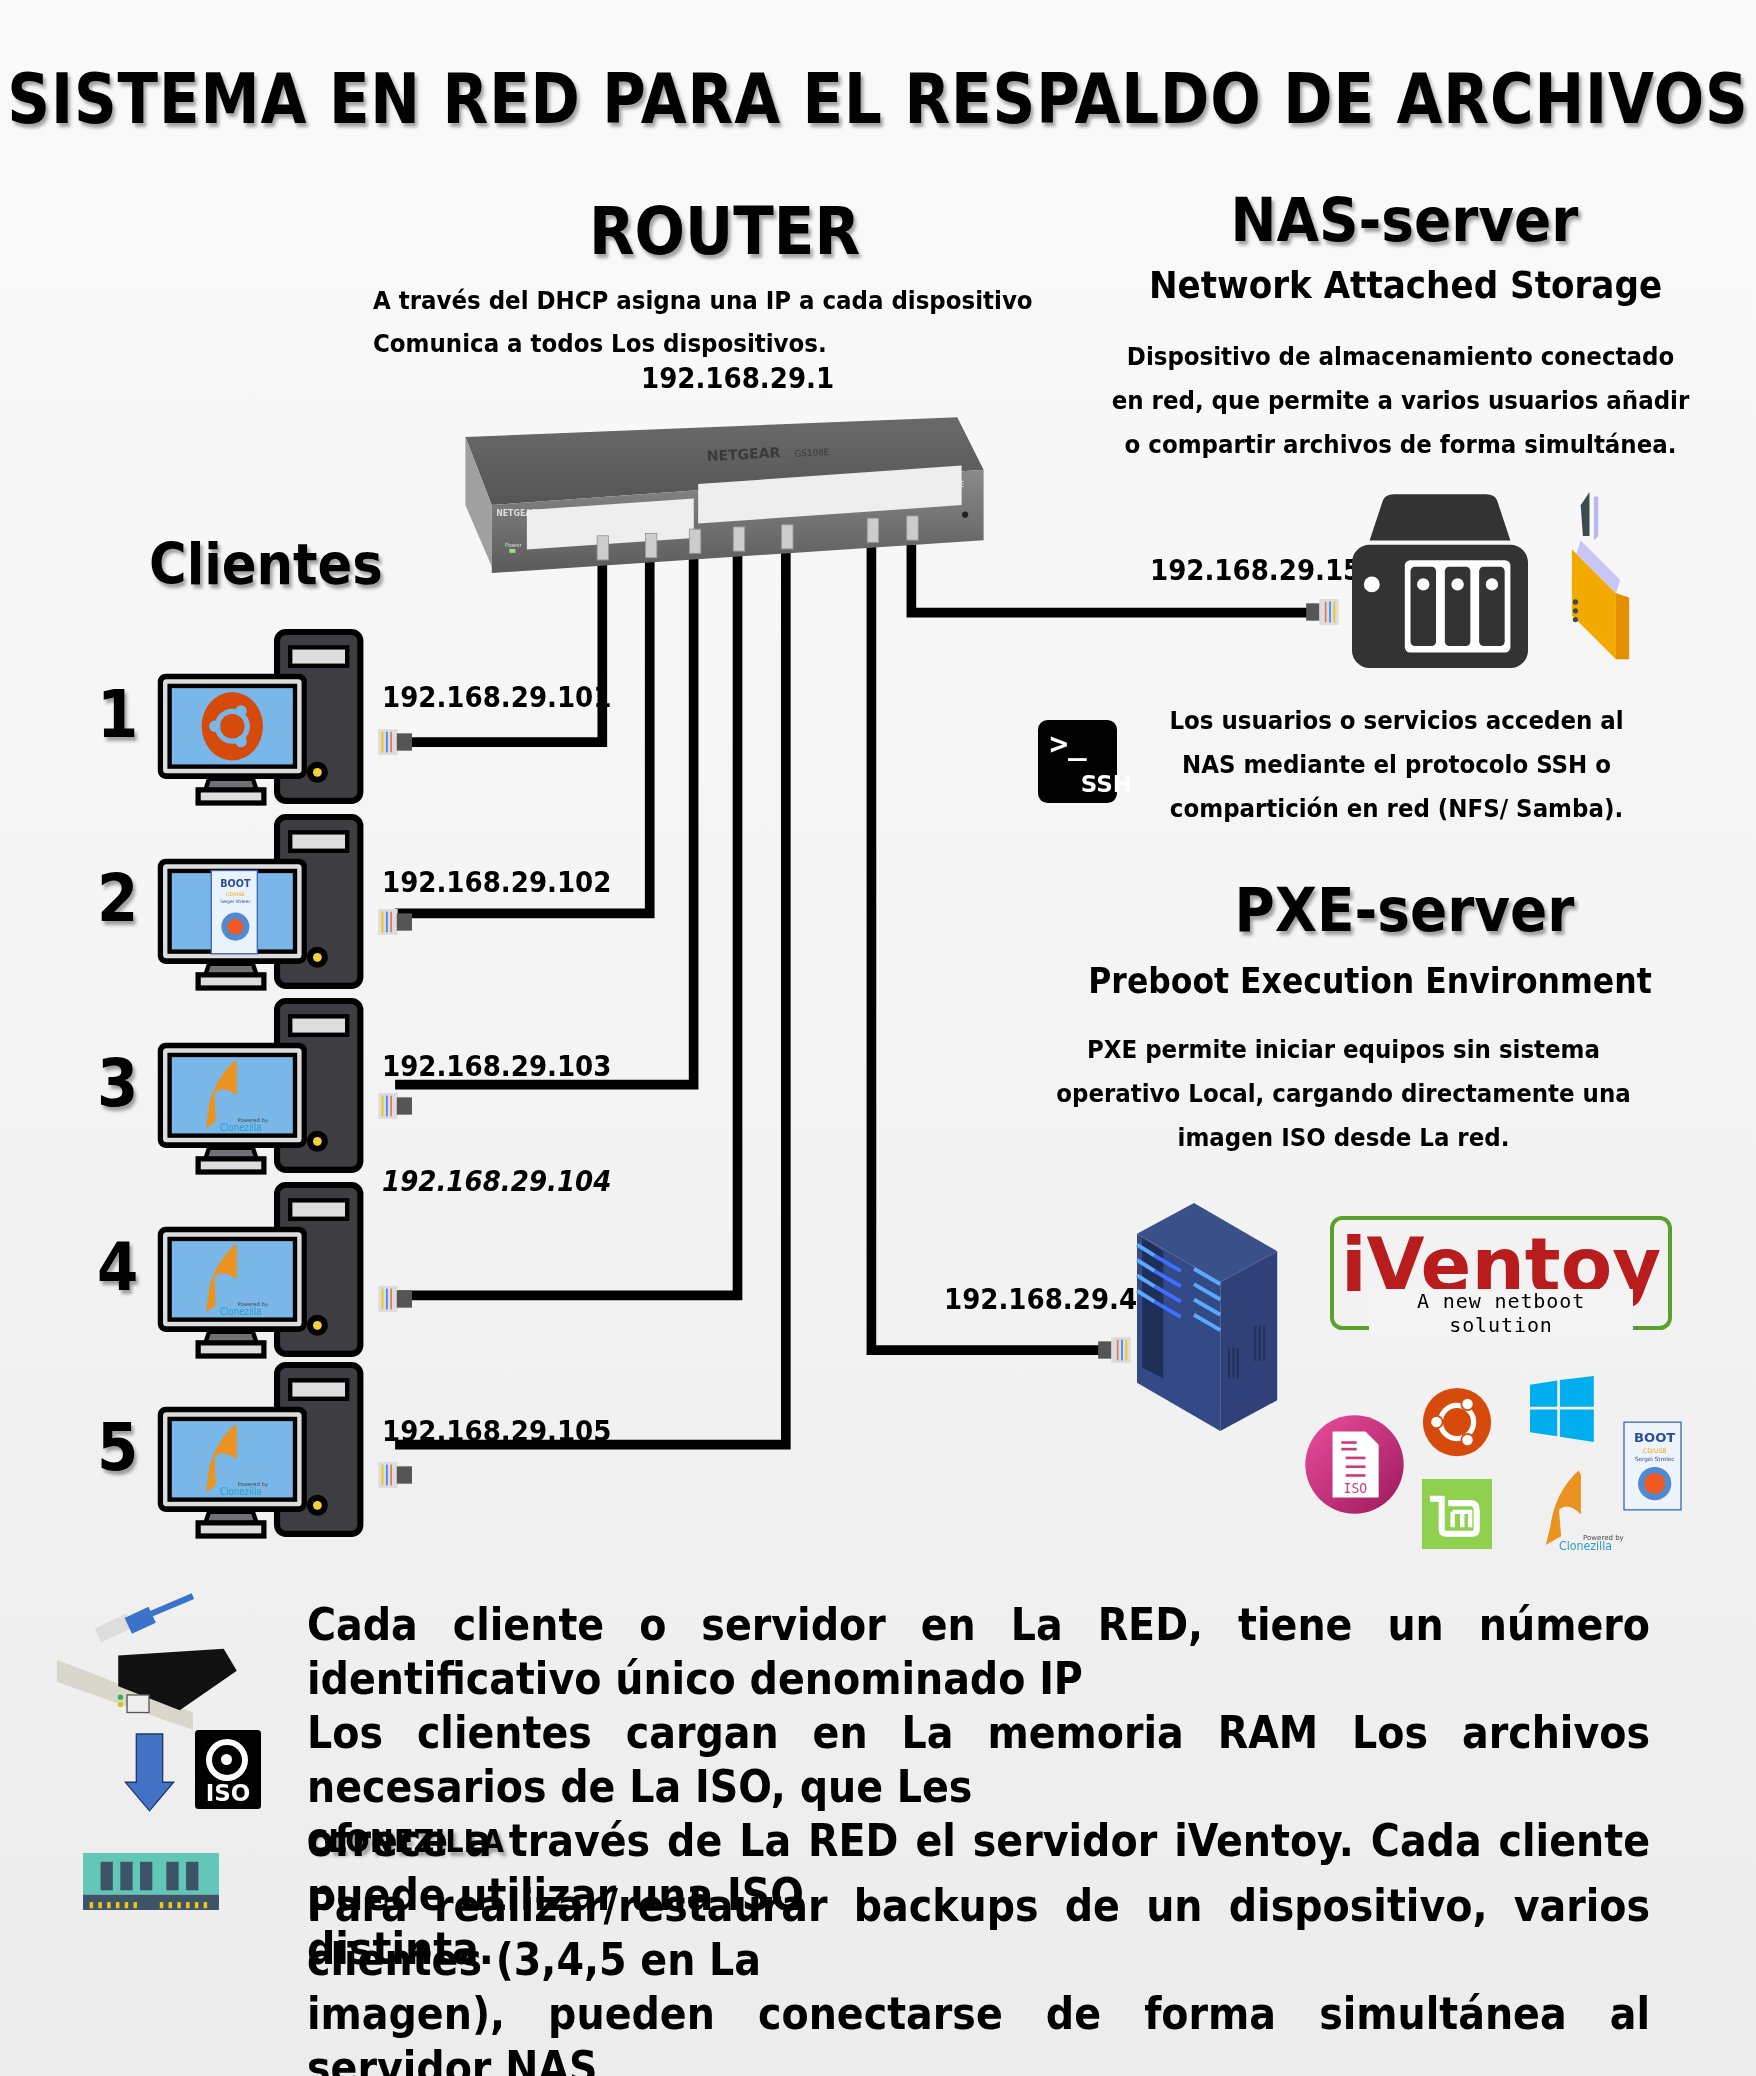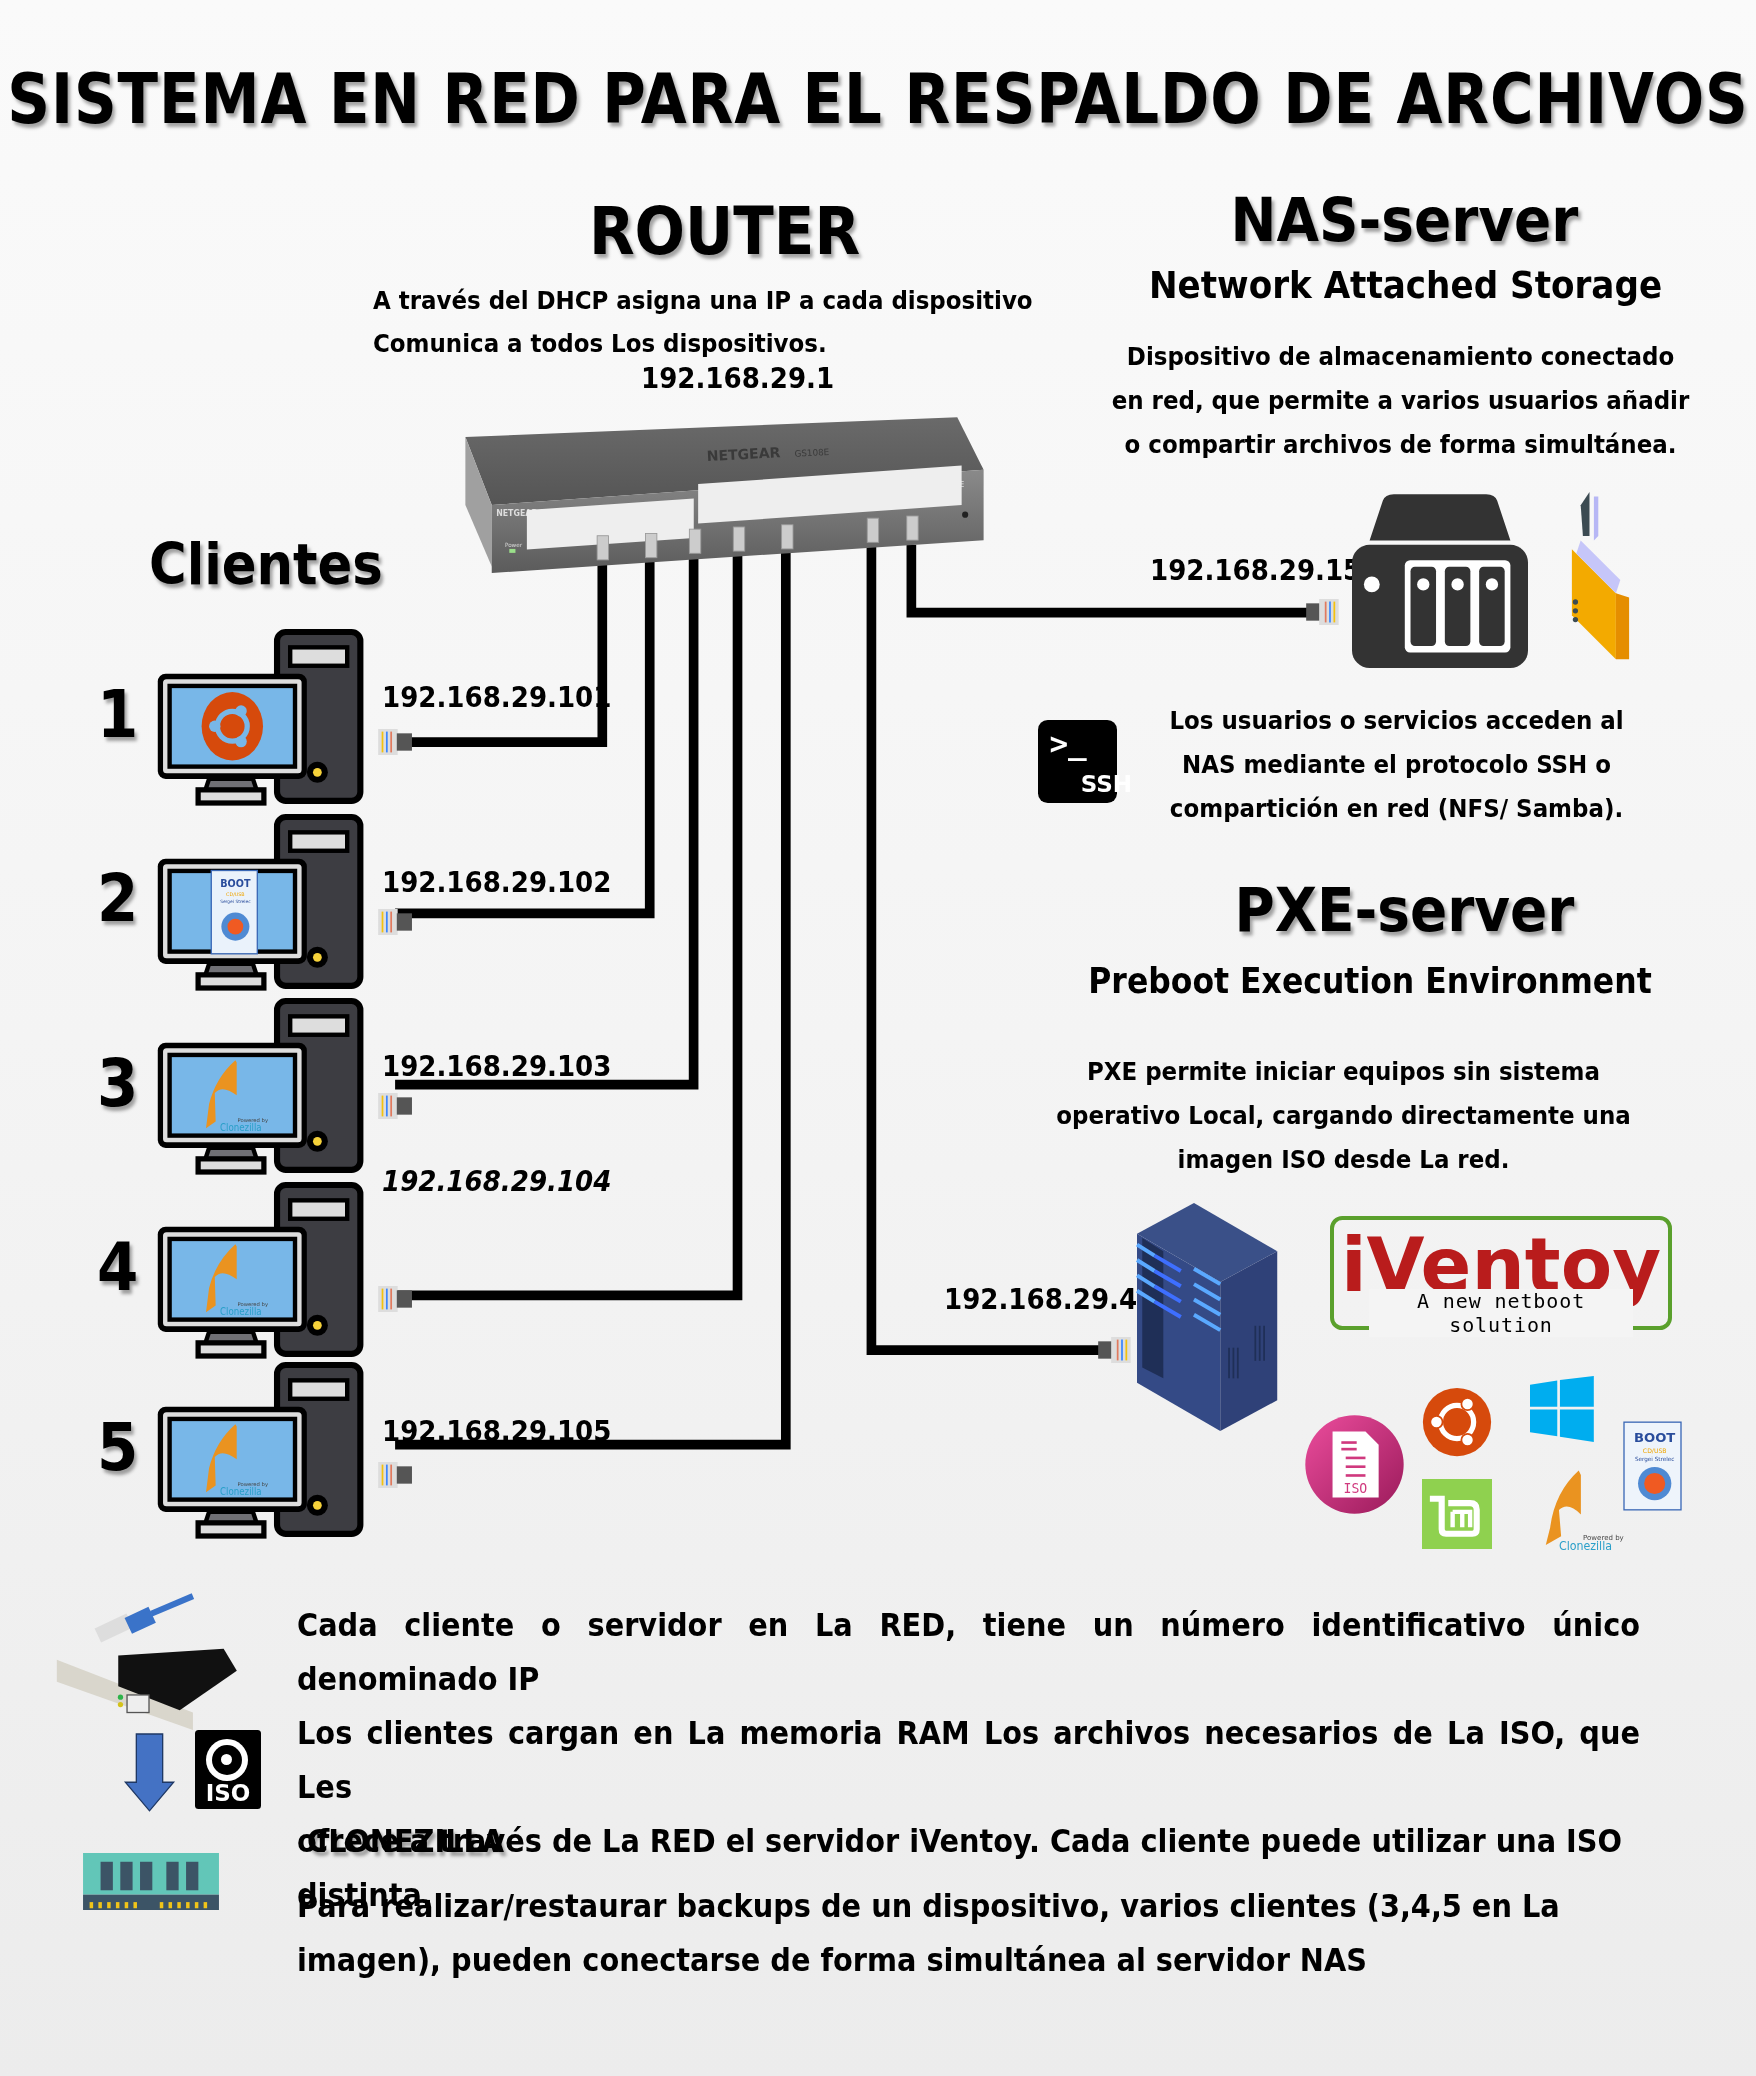--- a/index.html
+++ b/index.html
@@ -16,22 +16,22 @@
   .router-desc { left:373px; width:746px; font-size:25.5px; font-weight:bold; }
   .h-nas { left:1141px; width:527px; top:184px; text-align:center; font-size:61px; }
   .nas-sub { left:1098px; width:615px; top:263px; text-align:center; font-size:38px; }
   .nas-desc { left:1089px; width:623px; text-align:center; font-size:25.5px; line-height:44px; top:334px; }
   .ip { font-size:29px; font-weight:bold; white-space:nowrap; }
   .h-clientes { left:149px; top:531px; font-size:57px; }
   .client-num { font-size:66px; font-weight:bold; }
   .ssh-desc { left:1133px; width:527px; top:698px; text-align:center; font-size:25.5px; line-height:44px; }
   .h-pxe { left:1141px; width:527px; top:874px; text-align:center; font-size:61px; }
   .pxe-sub { left:1045px; width:650px; top:961px; text-align:center; font-size:35px; }
-  .pxe-desc { left:1032px; width:623px; top:1027px; text-align:center; font-size:25.5px; line-height:44px;margin-top:22px; }
-  .bottom-text { left:297px; width:1343px; font-size:32px; line-height:54px; text-align:justify; }
+  .pxe-desc { left:1032px; width:623px; top:1027px; text-align:center; font-size:25.5px; line-height:44px; }
+  .bottom-text { left:307px; width:1343px; font-size:44px; line-height:54px; text-align:justify; }
   .clonezilla-h { left:307px; top:1822px; font-size:32px; }
   svg { position:absolute; overflow:visible; }
 </style>
 </head>
 <body>
 
 <div class="abs txt shadow title">SISTEMA EN RED PARA EL RESPALDO DE ARCHIVOS</div>
 
 <svg style="left:0;top:0;" width="1756" height="2077" viewBox="0 0 4000 4730">
   <g fill="none" stroke="#000" stroke-width="22" stroke-linejoin="miter">

